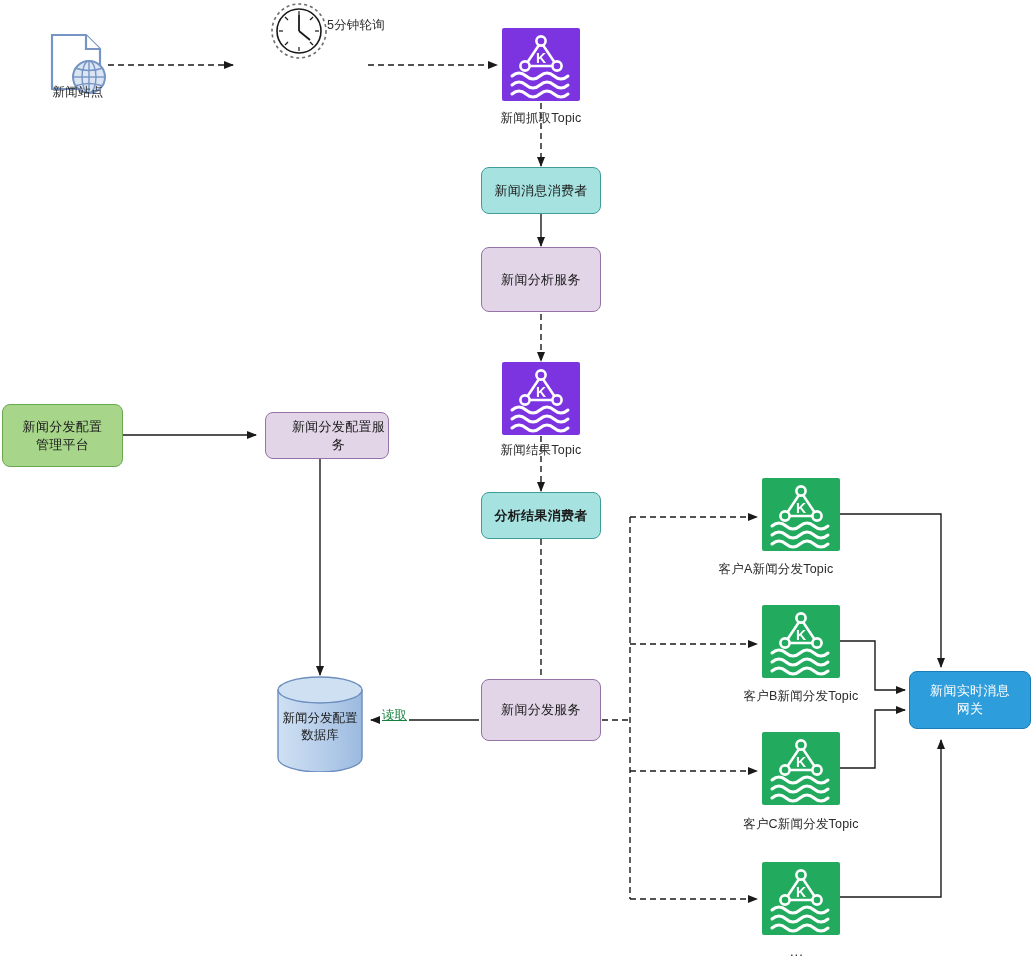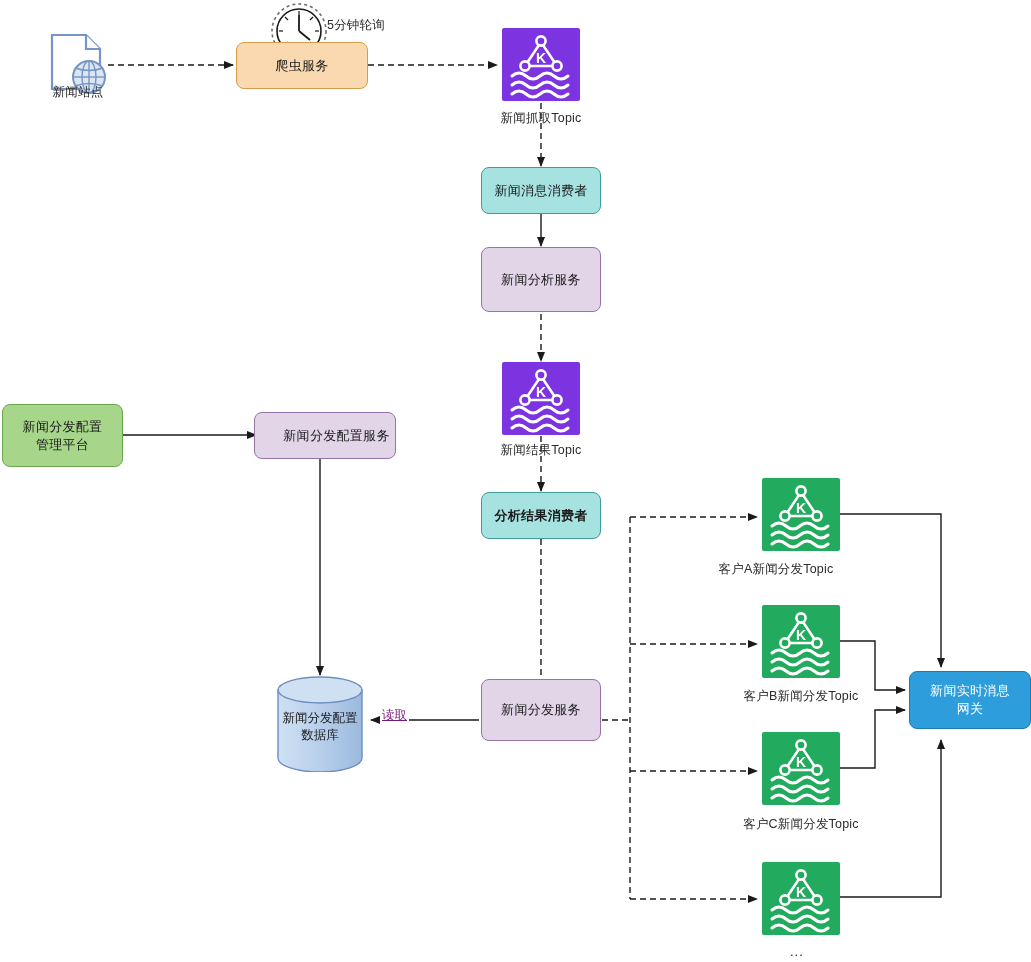--- a/index.html
+++ b/index.html
@@ -90,21 +90,21 @@
     text-align: center;
     font-size: 12.5px;
     color: #1a1a1a;
     line-height: 1.35;
   }
   .site-icon { position: absolute; }
   .clock-icon { position: absolute; }
   .edge-label {
     position: absolute;
     font-size: 12.5px;
-    color: #701a75;
+    color: #15803d;
     background: #ffffff;
     padding: 0 2px;
     white-space: nowrap;
     text-decoration: underline;
   }
   .dots-caption {
     position: absolute;
     font-size: 13px;
     color: #2b2b2b;
     letter-spacing: 1px;
@@ -187,23 +187,20 @@
         <line x1="40" y1="40" x2="43" y2="43"></line>
         <line x1="43" y1="15" x2="40" y2="18"></line>
         <line x1="18" y1="40" x2="15" y2="43"></line>
       </g>
       <line x1="29" y1="29" x2="29" y2="13" stroke="#1a1a1a" stroke-width="1.8"></line>
       <line x1="29" y1="29" x2="40" y2="38" stroke="#1a1a1a" stroke-width="1.8"></line>
     </svg>
   </div>
   <div class="caption" style="left:327px; top:17px; text-align:left;">5分钟轮询</div>
 
-  <div class="node rbox rbox-crawler" style="left:236px; top:42px; width:132px; height:47px;">
-    <span>爬虫服务</span>
-  </div>
 
   <div class="kafka-node kafka-purple" style="left:502px; top:28px;">
     <svg viewBox="0 0 78 73">
       <g fill="none" stroke="#ffffff" stroke-width="2.6" stroke-linecap="round">
         <path d="M39,14 L23,38 L55,38 Z"></path>
         <circle cx="39" cy="13" r="4.6" fill="#7b34e0"></circle>
         <circle cx="23" cy="38" r="4.6" fill="#7b34e0"></circle>
         <circle cx="55" cy="38" r="4.6" fill="#7b34e0"></circle>
       </g>
       <text x="39" y="35" font-family="Liberation Sans, sans-serif" font-size="14" font-weight="bold" fill="#ffffff" text-anchor="middle">K</text>
@@ -250,21 +247,21 @@
     <span>新闻分发服务</span>
   </div>
 
   <div class="node rbox rbox-green" style="left:2px; top:404px; width:121px; height:63px;">
     <span style="display:block;">
       <span style="display:block;">新闻分发配置</span>
       <span style="display:block;">管理平台</span>
     </span>
   </div>
 
-  <div class="node rbox rbox-purple" style="left:254px; top:412px; width:142px; height:47px;padding-left:23px;">
+  <div class="node rbox rbox-purple" style="left:265px; top:412px; width:124px; height:47px;padding-left:23px;">
     <span>新闻分发配置服务</span>
   </div>
 
   <div class="db" style="left:276px; top:676px; width:88px; height:96px;">
     <svg width="88" height="96" viewBox="0 0 88 96">
       <defs>
         <linearGradient id="dbg" x1="0" y1="0" x2="1" y2="0">
           <stop offset="0%" stop-color="#cfe0f3"></stop>
           <stop offset="55%" stop-color="#b5cdea"></stop>
           <stop offset="100%" stop-color="#9bbadf"></stop>

